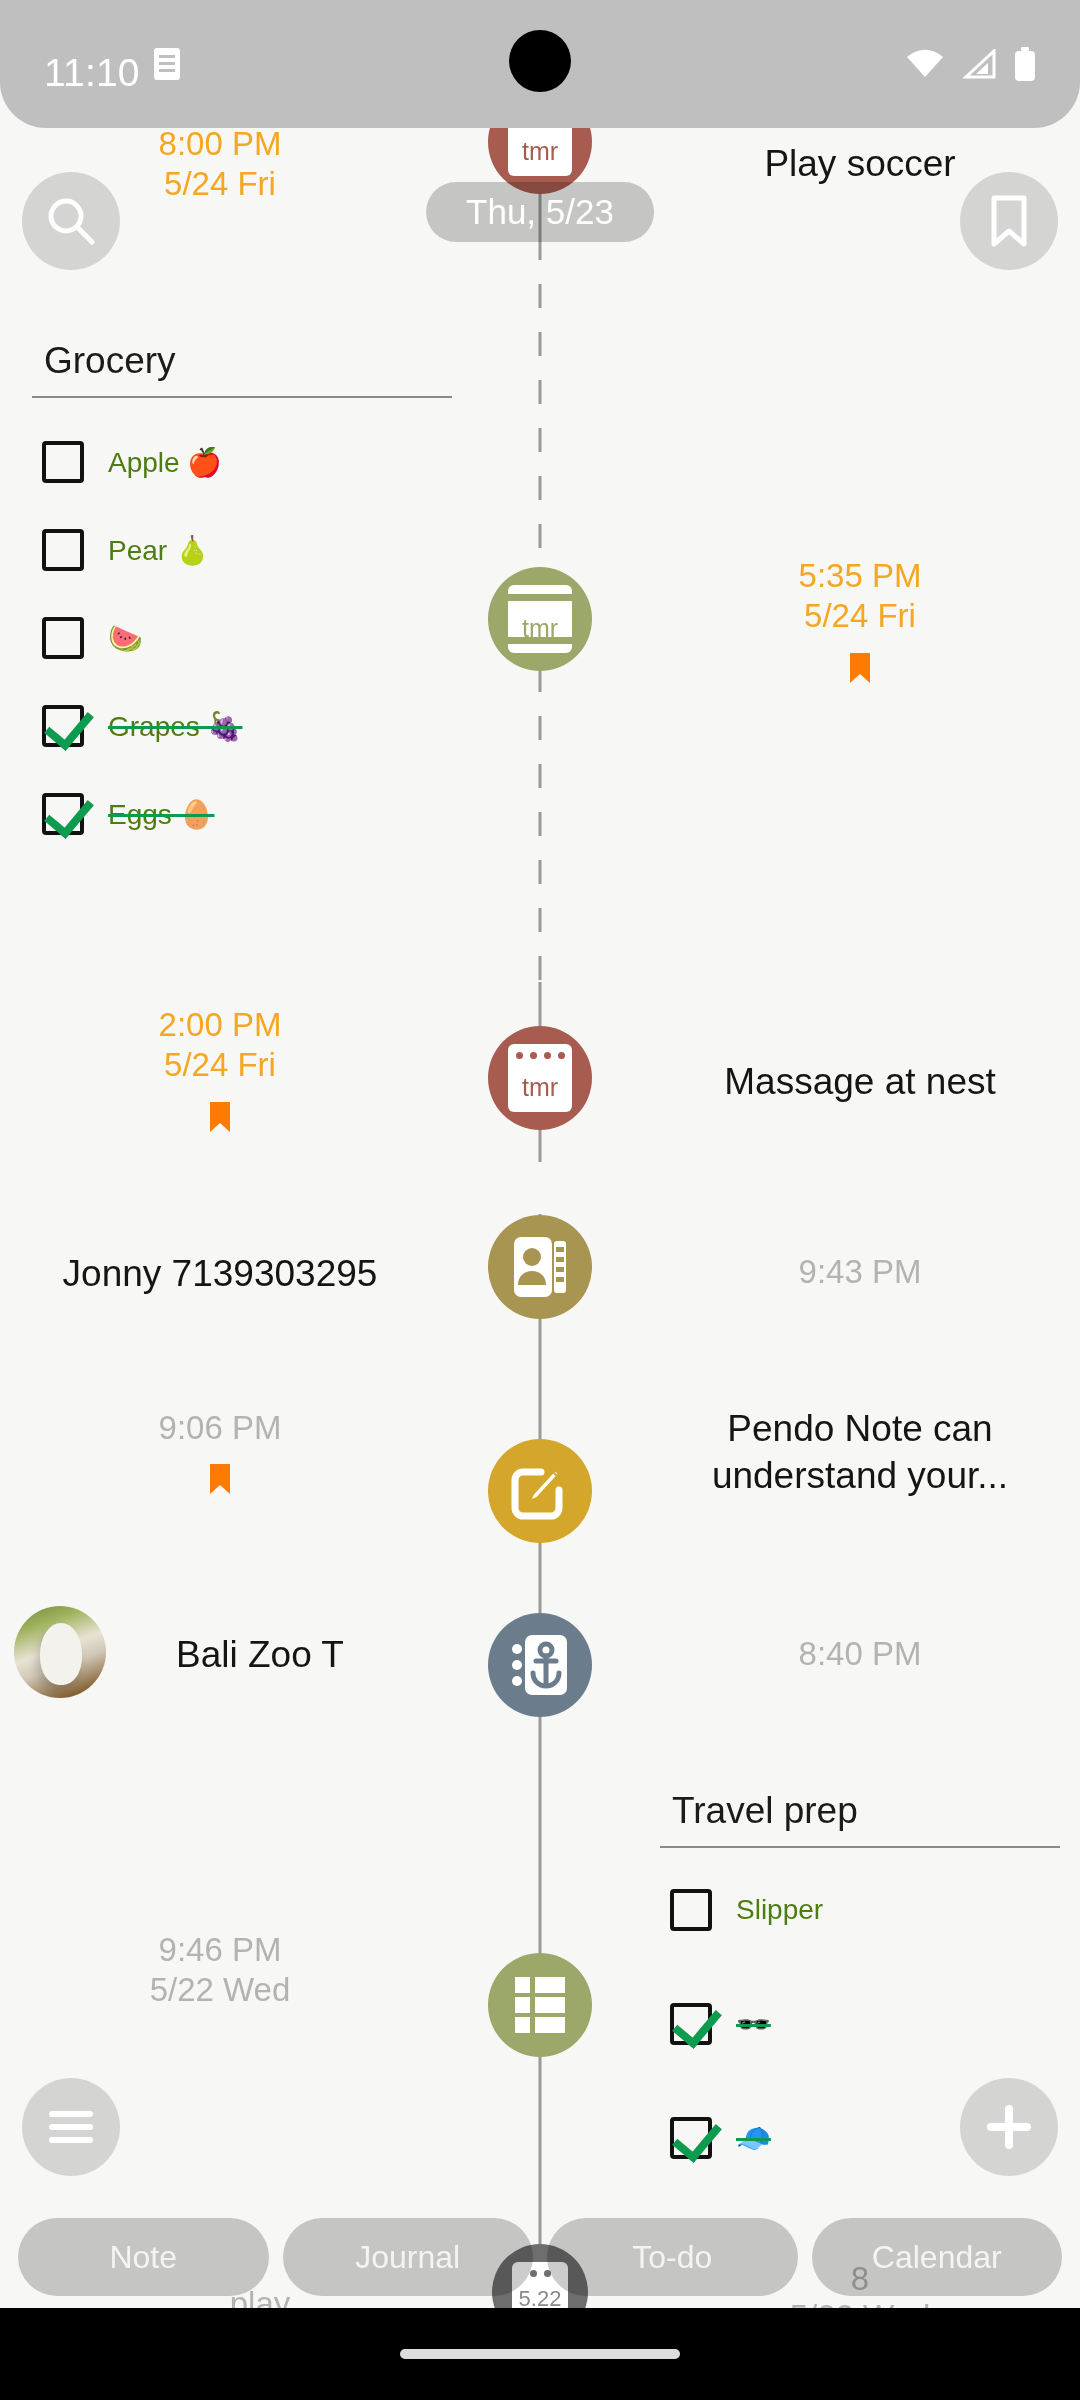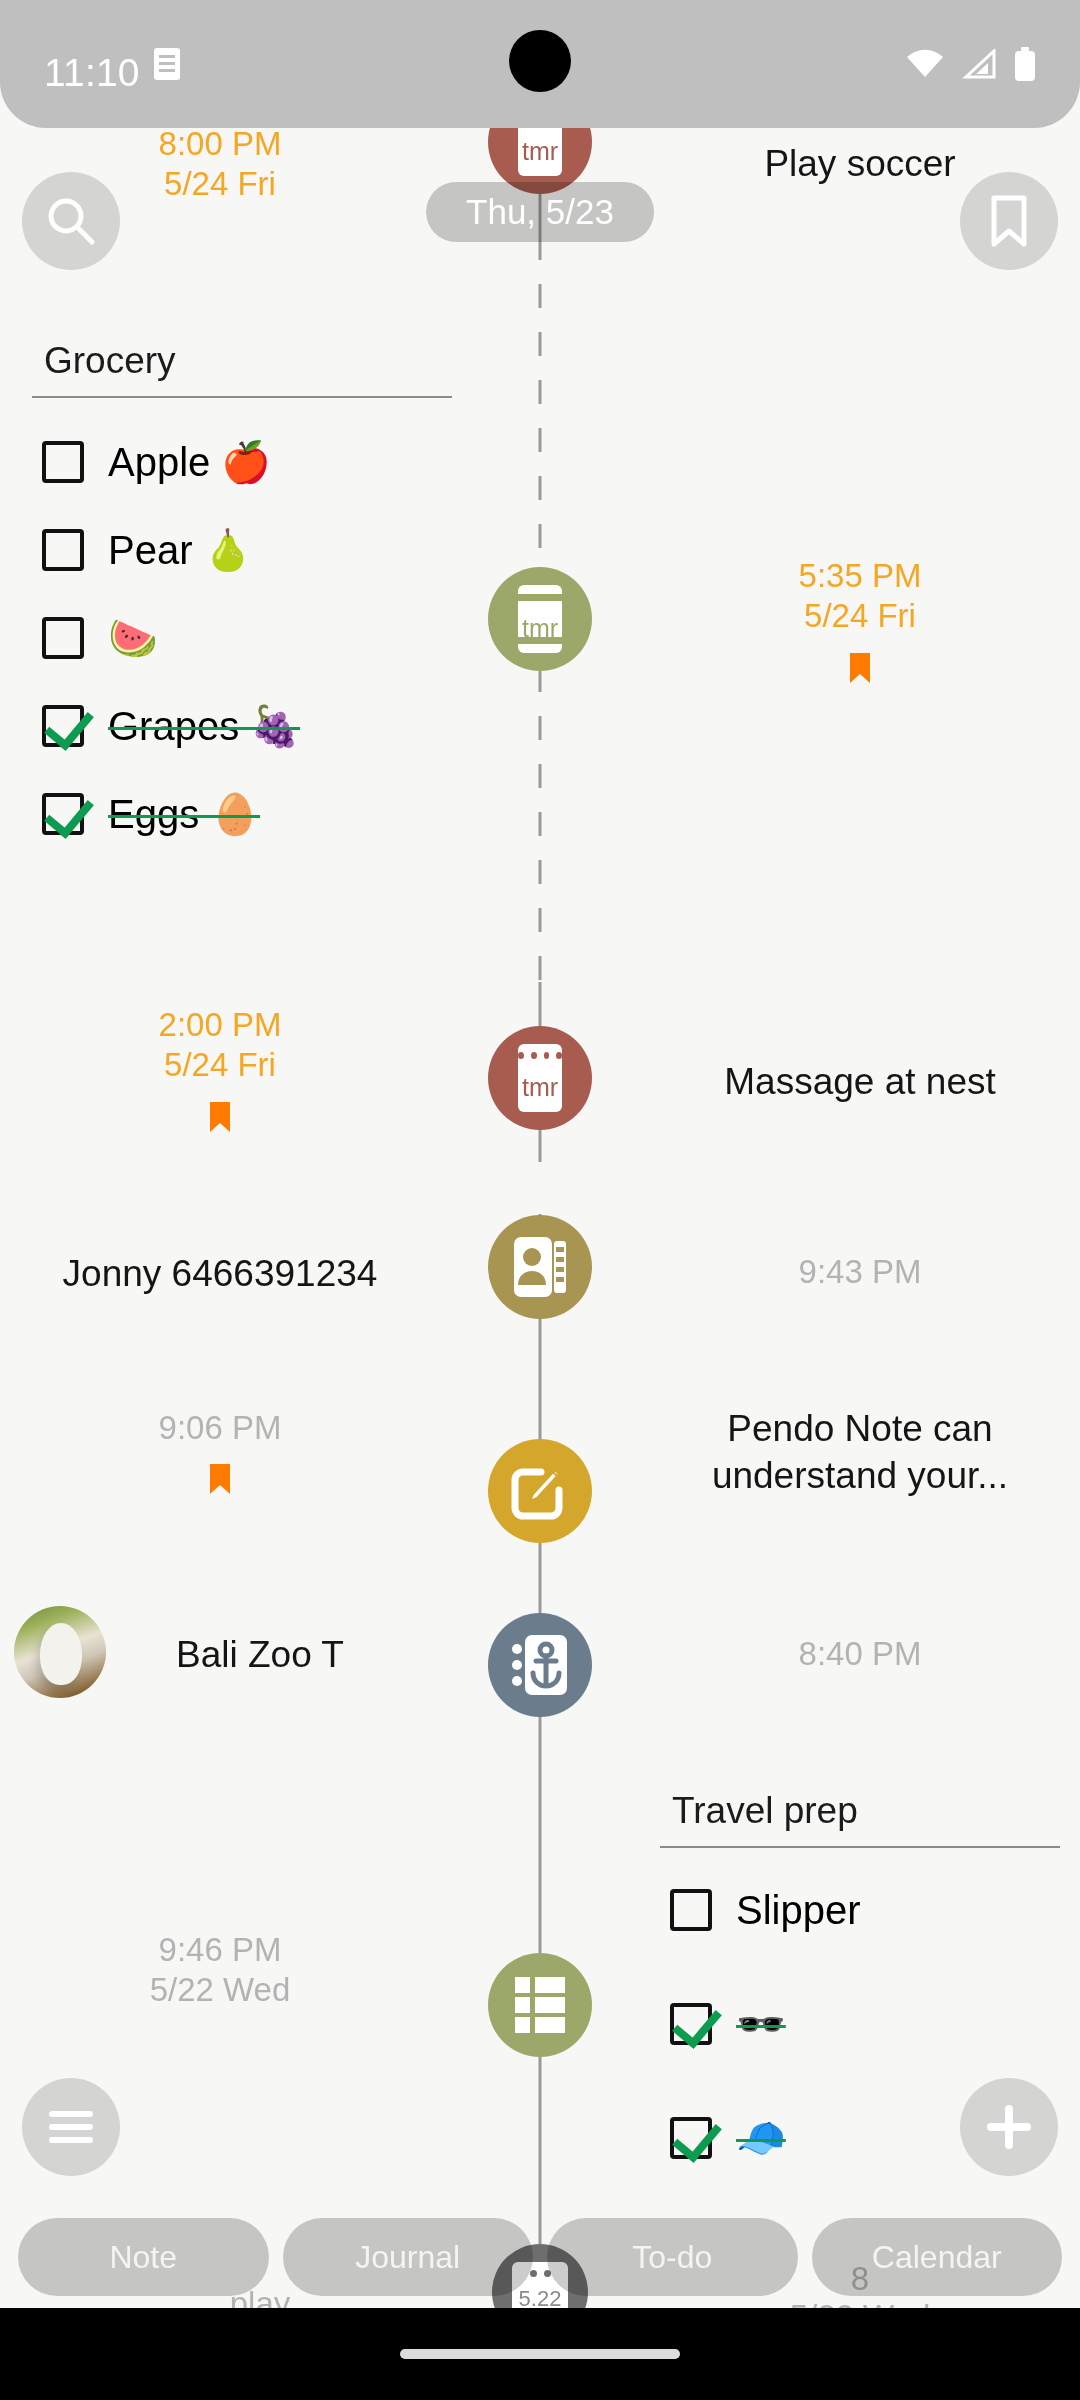--- a/index.html
+++ b/index.html
@@ -82,21 +82,21 @@
   
   .node {
     position: absolute; left: 540px; transform: translateX(-50%);
     width: 104px; height: 104px; border-radius: 50%;
     display: flex; align-items: center; justify-content: center;
     z-index: 20;
   }
 
   
   .tmr-glyph {
-    width: 44px; height: 68px; position: relative;
+    width: 64px; height: 68px; position: relative;
     display: flex; align-items: flex-end; justify-content: center;
   }
   .tmr-card {
     position: absolute; left: 0; right: 0; top: 0; bottom: 0;
     background: #ffffff; border-radius: 6px;
   }
   .tmr-text {
     position: relative; font-size: 25px; line-height: 1;
     padding-bottom: 12px; z-index: 2;
   }
@@ -135,21 +135,21 @@
   .cl-box {
     width: 42px; height: 42px; border: 4px solid #111; border-radius: 4px;
     flex: 0 0 auto; position: relative; background: transparent;
   }
   .cl-box.checked::after {
     content: ""; position: absolute; left: 9px; top: -6px;
     width: 20px; height: 36px;
     border: solid #0d9b4f; border-width: 0 8px 8px 0;
     transform: rotate(40deg);
   }
-  .cl-label { font-size: 40px; color: #000000; white-space: nowrap; position: relative; }
+  .cl-label { font-size: 28px; color: #4d7c0f; white-space: nowrap; position: relative; }
   .cl-item.done .cl-label { text-decoration: line-through; text-decoration-color: #0d9b4f; text-decoration-thickness: 3px; }
 
   
   .thumb {
     position: absolute; width: 92px; height: 92px; border-radius: 50%;
     overflow: hidden; z-index: 16;
     background: linear-gradient(160deg,#6f8a3a 0%,#9fb25c 22%,#e8e3d4 46%,#cfc6b6 62%,#8a6a3c 86%,#4e3a22 100%);
   }
   .thumb::after {
     content: ""; position: absolute; left: 28%; top: 18%;
@@ -340,21 +340,21 @@
     <div class="time-orange">5/24 Fri</div>
     <svg width="24" height="34" viewBox="0 0 24 34" style="margin-top:14px;">
       <path d="M2 2h20v30l-10-9-10 9z" fill="#FF7A00"></path>
     </svg>
   </div>
   <div class="side right" style="top:1058px;">
     <div class="title-text">Massage at nest</div>
   </div>
 
   <div class="side left" style="top:1250px;">
-    <div class="title-text">Jonny 6466391234</div>
+    <div class="title-text">Jonny 7139303295</div>
   </div>
   <div class="side right" style="top:1252px;">
     <div class="time-gray">9:43 PM</div>
   </div>
 
   <div class="side left" style="top:1408px;">
     <div class="time-gray">9:06 PM</div>
     <svg width="24" height="34" viewBox="0 0 24 34" style="margin-top:14px;">
       <path d="M2 2h20v30l-10-9-10 9z" fill="#FF7A00"></path>
     </svg>

